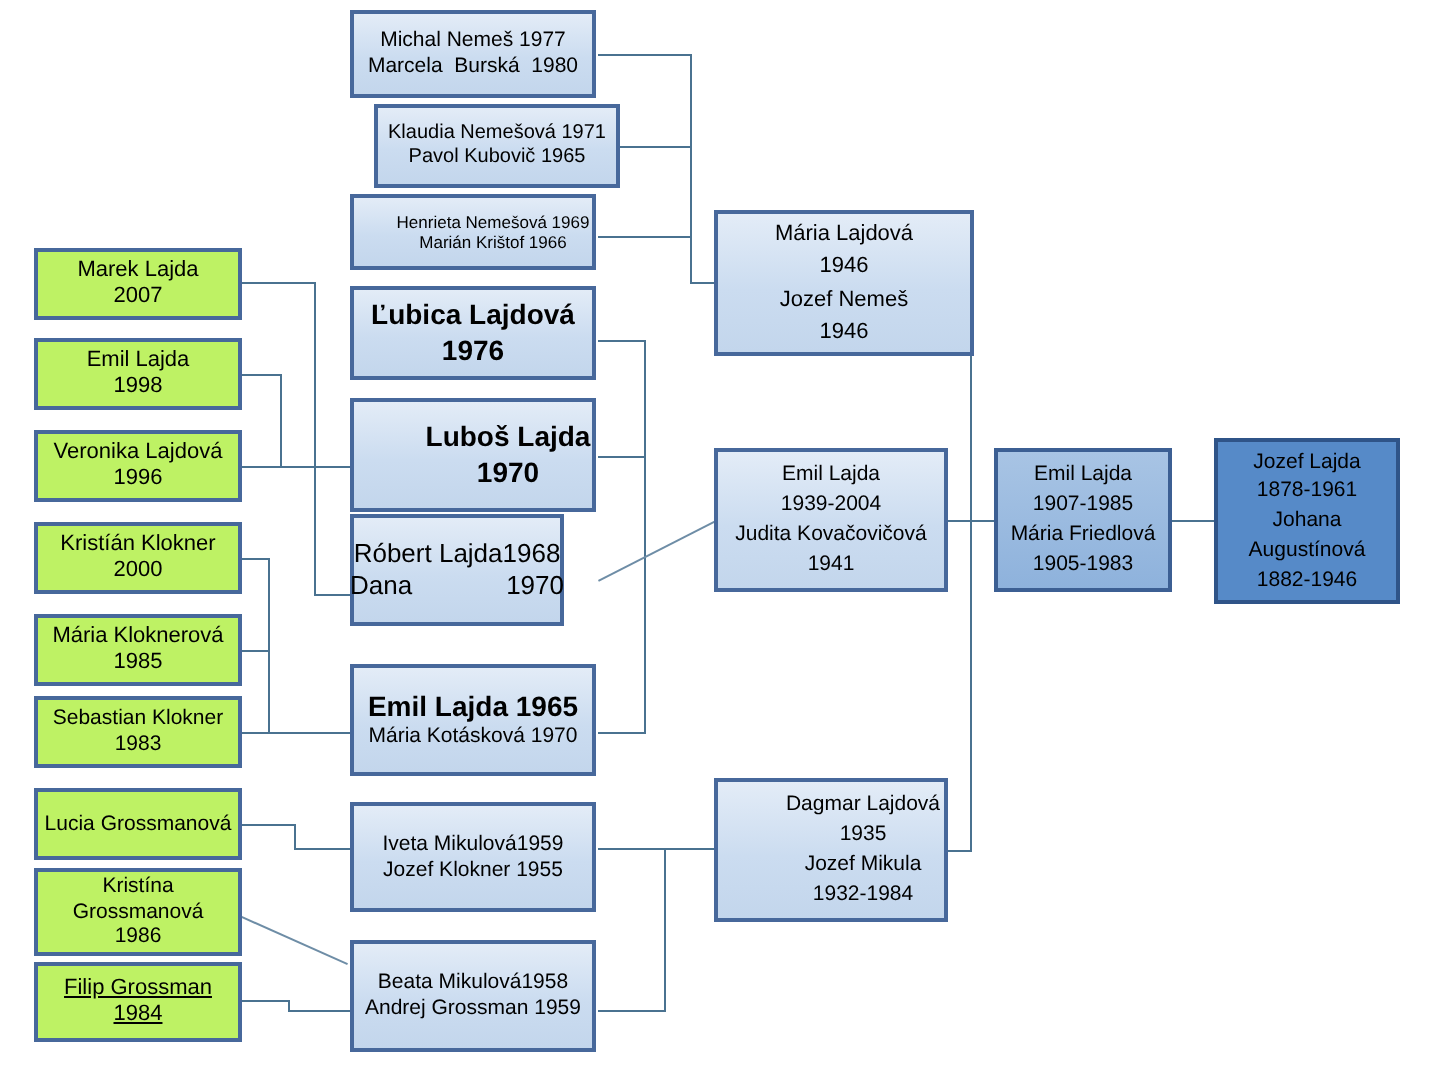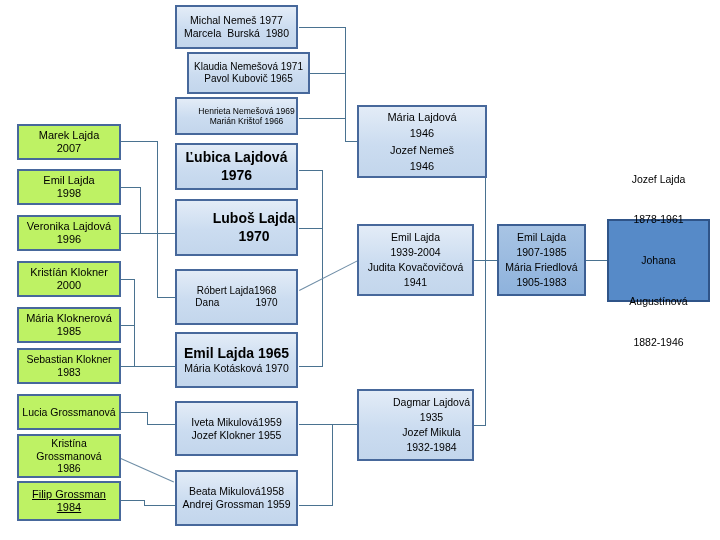--- a/index.html
+++ b/index.html
@@ -146,21 +146,21 @@
     <span class="ln">Marián Krištof 1966</span>
   </div>
   <div class="node pal-lightblue bold" style="left:175px;top:143px;width:123px;height:47px;font-size:14px;">
     <span class="ln">Ľubica Lajdová</span>
     <span class="ln">1976</span>
   </div>
   <div class="node pal-lightblue bold" style="left:175px;top:199px;width:123px;height:57px;font-size:14px;padding-left:35px;">
     <span class="ln">Luboš Lajda</span>
     <span class="ln">1970</span>
   </div>
-  <div class="node pal-lightblue" style="left:175px;top:269px;width:123px;height:56px;font-size:10px;">
+  <div class="node pal-lightblue" style="left:175px;top:257px;width:107px;height:56px;font-size:13px;">
     <span class="ln">Róbert Lajda1968</span>
     <span class="ln">Dana             1970</span>
   </div>
   <div class="node pal-lightblue" style="left:175px;top:332px;width:123px;height:56px;font-size:10.5px;">
     <span class="ln bold" style="font-size:14px;">Emil Lajda 1965</span>
     <span class="ln">Mária Kotásková 1970</span>
   </div>
   <div class="node pal-lightblue" style="left:175px;top:401px;width:123px;height:55px;font-size:10.5px;">
     <span class="ln">Iveta Mikulová1959</span>
     <span class="ln">Jozef Klokner 1955</span>
@@ -189,21 +189,21 @@
     <span class="ln">1932-1984</span>
   </div>
 
   <div class="node pal-midblue" style="left:497px;top:224px;width:89px;height:72px;font-size:10.5px;line-height:1.45;">
     <span class="ln">Emil Lajda</span>
     <span class="ln">1907-1985</span>
     <span class="ln">Mária Friedlová</span>
     <span class="ln">1905-1983</span>
   </div>
 
-  <div class="node pal-darkblue" style="left:607px;top:219px;width:103px;height:83px;font-size:10.5px;line-height:1.4;gap:26px;">
+  <div class="node pal-darkblue" style="left:607px;top:219px;width:93px;height:83px;font-size:10.5px;line-height:1.4;">
     <span class="ln">Jozef Lajda</span>
     <span class="ln">1878-1961</span>
     <span class="ln">Johana</span>
     <span class="ln">Augustínová</span>
     <span class="ln">1882-1946</span>
   </div>
 
 </div>
 
 </body></html>

